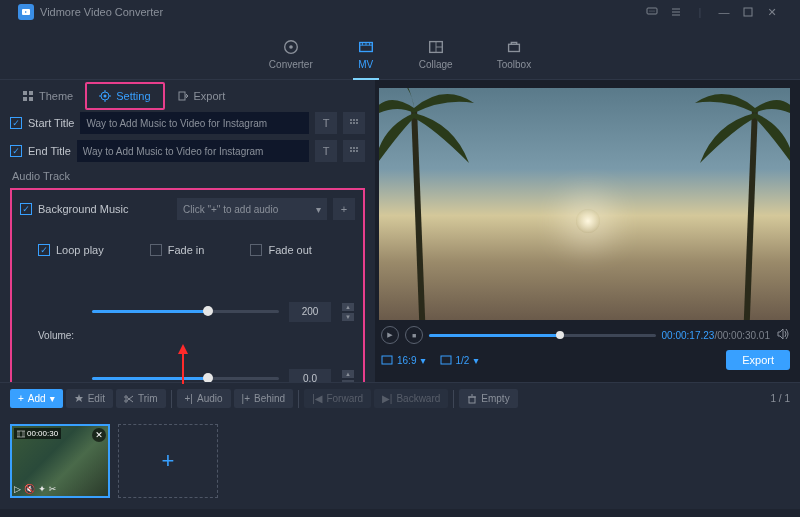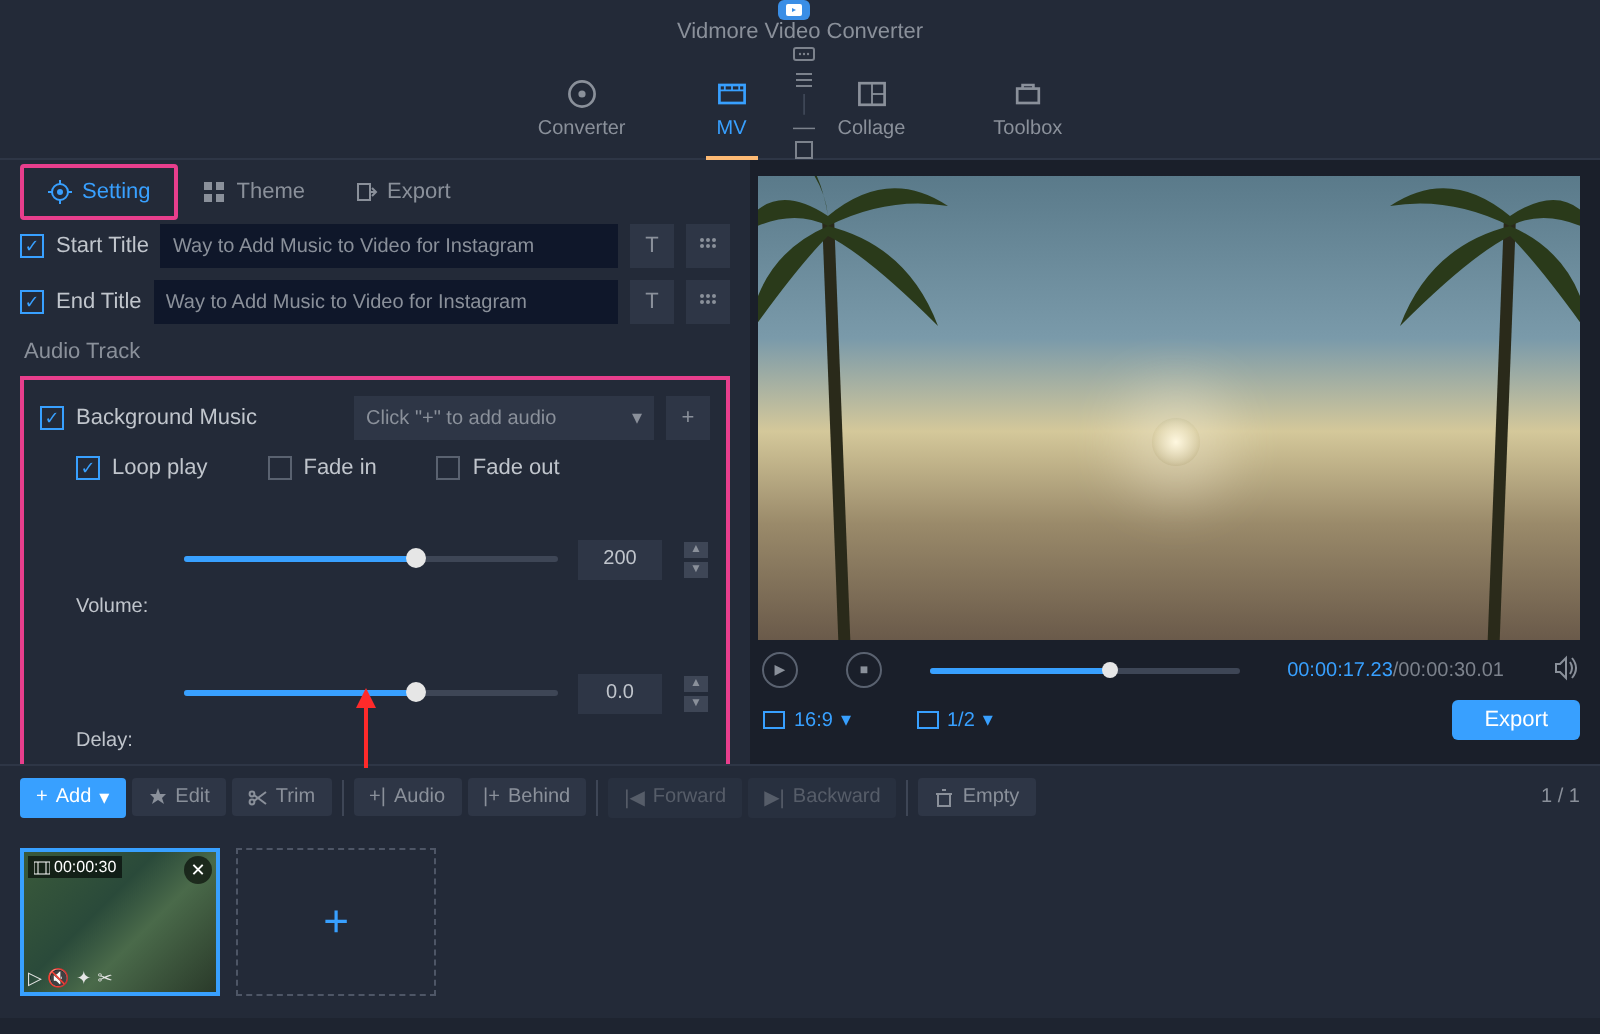--- a/index.html
+++ b/index.html
@@ -1,25 +1,25 @@
 <!DOCTYPE html>
 <html><head>
 <meta charset="utf-8">
 <style>
 * { margin: 0; padding: 0; box-sizing: border-box; font-family: -apple-system, BlinkMacSystemFont, "Segoe UI", Arial, sans-serif; }
 body { background: #1e2430; color: #c0c5cc; font-size: 11px; width: 800px; height: 517px; overflow: hidden; }
-.titlebar { height: 24px; display: flex; align-items: center; padding: 0 1px; background: #232a38; flex-direction: column; }
+.titlebar { height: 24px; display: flex; align-items: center; padding: 0 18px; background: #232a38; }
 .titlebar .logo { width: 16px; height: 16px; background: #3a8ee6; border-radius: 3px; margin-right: 6px; display:flex; align-items:center; justify-content:center; }
 .titlebar .logo svg { width:10px; height:10px; }
 .titlebar-title { font-size: 11px; color: #8a909a; }
 .titlebar-spacer { flex: 1; }
 .titlebar-icon { width: 20px; height: 20px; display: flex; align-items: center; justify-content: center; color: #7c828c; margin-left: 4px; cursor: pointer; }
 .topnav { height: 56px; display: flex; align-items: center; justify-content: center; gap: 36px; background: #232a38; border-bottom: 1px solid #2e3646; }
 .topnav-item { display: flex; flex-direction: column; align-items: center; gap: 3px; color: #8a909a; cursor: pointer; padding: 6px 4px 0; border-bottom: 2px solid transparent; height:56px; justify-content:center; }
-.topnav-item.active { color: #38a0ff; border-bottom: 2px solid #fdba74; }
+.topnav-item.active { color: #38a0ff; border-bottom: 2px solid #7dd3fc; }
 .topnav-item svg { width: 18px; height: 18px; }
 .topnav-item span { font-size: 10px; }
 .main { display: flex; height: 302px; }
 .left-panel { width: 375px; background: #232a38; padding: 0 10px; overflow: hidden; }
 .subtabs { display: flex; align-items: center; height: 32px; gap: 0; }
 .subtab { display: flex; align-items: center; gap: 5px; padding: 0 12px; height: 28px; color: #8a909a; cursor: pointer; }
 .subtab.active { color: #38a0ff; border: 2px solid #e83e8c; border-radius: 2px; }
 .subtab svg { width: 12px; height: 12px; }
 .section-title { font-size: 11px; color: #8a909a; margin: 8px 0 6px 2px; }
 .row { display: flex; align-items: center; gap: 6px; margin-bottom: 6px; }
@@ -42,21 +42,21 @@
 .spinner div { flex: 1; background: #3e4656; margin: 1px; display: flex; align-items: center; justify-content: center; cursor: pointer; font-size: 6px; color:#8a909a; }
 .arrow-indicator { position: absolute; left: 173px; top: 344px; pointer-events:none; }
 .arrow-indicator svg { overflow: visible; }
 .right-panel { flex: 1; background: #1a1f2a; display: flex; flex-direction: column; }
 .preview { flex: 1; margin: 8px 10px 4px 4px; background: linear-gradient(to bottom, #5a7a8a 0%, #7a9aaa 35%, #d4c89a 55%, #9a8a6a 75%, #6a5a4a 100%); position: relative; overflow:hidden; }
 .sun { position:absolute; left:48%; top:52%; width:24px; height:24px; background:radial-gradient(circle,#fff8e0 0%,rgba(255,248,224,0.3) 60%,transparent 80%); border-radius:50%; box-shadow:0 0 30px 15px rgba(255,248,224,0.4);}
 .palm { position:absolute; top:-10px; width:120px; height:290px; }
 .palm.left { left:-15px; }
 .palm.right { right:-15px; transform:scaleX(-1); }
 .controls { padding: 2px 10px 6px 6px; }
-.ctrl-row { display: flex; align-items: center; gap: 24px; margin-bottom: 6px; }
+.ctrl-row { display: flex; align-items: center; gap: 6px; margin-bottom: 6px; }
 .play-btn { width: 18px; height: 18px; border: 1px solid #5a6270; border-radius: 50%; display: flex; align-items: center; justify-content: center; color: #8a909a; cursor: pointer; font-size: 7px; }
 .timeline { flex: 1; height: 3px; background: #3e4656; position: relative; border-radius: 2px; }
 .timeline-fill { position: absolute; left: 0; top: 0; bottom: 0; background: #38a0ff; border-radius: 2px; width: 58%; }
 .timeline-thumb { position: absolute; width: 8px; height: 8px; background: #e6e6e6; border-radius: 50%; top: -3px; left: 58%; transform: translateX(-50%); }
 .time-text { font-size: 10px; color: #38a0ff; }
 .time-text .total { color: #7c828c; }
 .sel-group { display: flex; align-items: center; gap: 4px; color: #38a0ff; cursor: pointer; font-size: 10px; }
 .export-btn { background: #38a0ff; color: #fff; padding: 4px 16px; border-radius: 3px; cursor: pointer; font-size: 11px; margin-left: auto; }
 .toolbar { height: 32px; background: #232a38; border-top: 1px solid #2e3646; display: flex; align-items: center; padding: 0 10px; gap: 3px; }
 .tool-btn { display: flex; align-items: center; gap: 4px; padding: 4px 8px; background: #2e3646; color: #8a909a; cursor: pointer; font-size: 10px; border-radius: 2px; }
@@ -144,39 +144,39 @@
         <path d="M7 7 V5 H13 V7" fill="none" stroke="currentColor" stroke-width="1.5"></path>
       </svg>
     <span>Toolbox</span>
   </div>
 </div>
 
 <div class="main">
 
   <div class="left-panel">
     <div class="subtabs">
+      <div class="subtab">
+        <svg viewBox="0 0 12 12">
+            <rect x="1" y="1" width="4" height="4" fill="currentColor"></rect>
+            <rect x="7" y="1" width="4" height="4" fill="currentColor"></rect>
+            <rect x="1" y="7" width="4" height="4" fill="currentColor"></rect>
+            <rect x="7" y="7" width="4" height="4" fill="currentColor"></rect>
+          </svg>
+        <span>Theme</span>
+      </div>
       <div class="subtab active">
         <svg viewBox="0 0 12 12">
             <circle cx="6" cy="6" r="4" fill="none" stroke="currentColor"></circle>
             <circle cx="6" cy="6" r="1.5" fill="currentColor"></circle>
             <line x1="6" y1="0" x2="6" y2="2" stroke="currentColor"></line>
             <line x1="6" y1="10" x2="6" y2="12" stroke="currentColor"></line>
             <line x1="0" y1="6" x2="2" y2="6" stroke="currentColor"></line>
             <line x1="10" y1="6" x2="12" y2="6" stroke="currentColor"></line>
           </svg>
         <span>Setting</span>
-      </div>
-      <div class="subtab">
-        <svg viewBox="0 0 12 12">
-            <rect x="1" y="1" width="4" height="4" fill="currentColor"></rect>
-            <rect x="7" y="1" width="4" height="4" fill="currentColor"></rect>
-            <rect x="1" y="7" width="4" height="4" fill="currentColor"></rect>
-            <rect x="7" y="7" width="4" height="4" fill="currentColor"></rect>
-          </svg>
-        <span>Theme</span>
       </div>
       <div class="subtab">
         <svg viewBox="0 0 12 12">
             <rect x="2" y="2" width="6" height="8" fill="none" stroke="currentColor"></rect>
             <path d="M8 6 L11 6 M9 4 L11 6 L9 8" fill="none" stroke="currentColor"></path>
           </svg>
         <span>Export</span>
       </div>
     </div>
 
@@ -222,21 +222,21 @@
           <span>Click "+" to add audio</span>
           <span>▾</span>
         </div>
         <div class="icon-btn">+</div>
       </div>
       <div class="sub-checks">
         <div class="row" style="margin:0;justify-content:space-between;">
           <div class="checkbox checked"></div>
           <span class="cb-label">Loop play</span>
         </div>
-        <div class="row" style="margin:0;">
+        <div class="row" style="margin:16px;">
           <div class="checkbox unchecked"></div>
           <span class="cb-label">Fade in</span>
         </div>
         <div class="row" style="margin:0;">
           <div class="checkbox unchecked"></div>
           <span class="cb-label">Fade out</span>
         </div>
       </div>
       <div class="slider-row">
         <span class="slider-label">Volume:</span>

